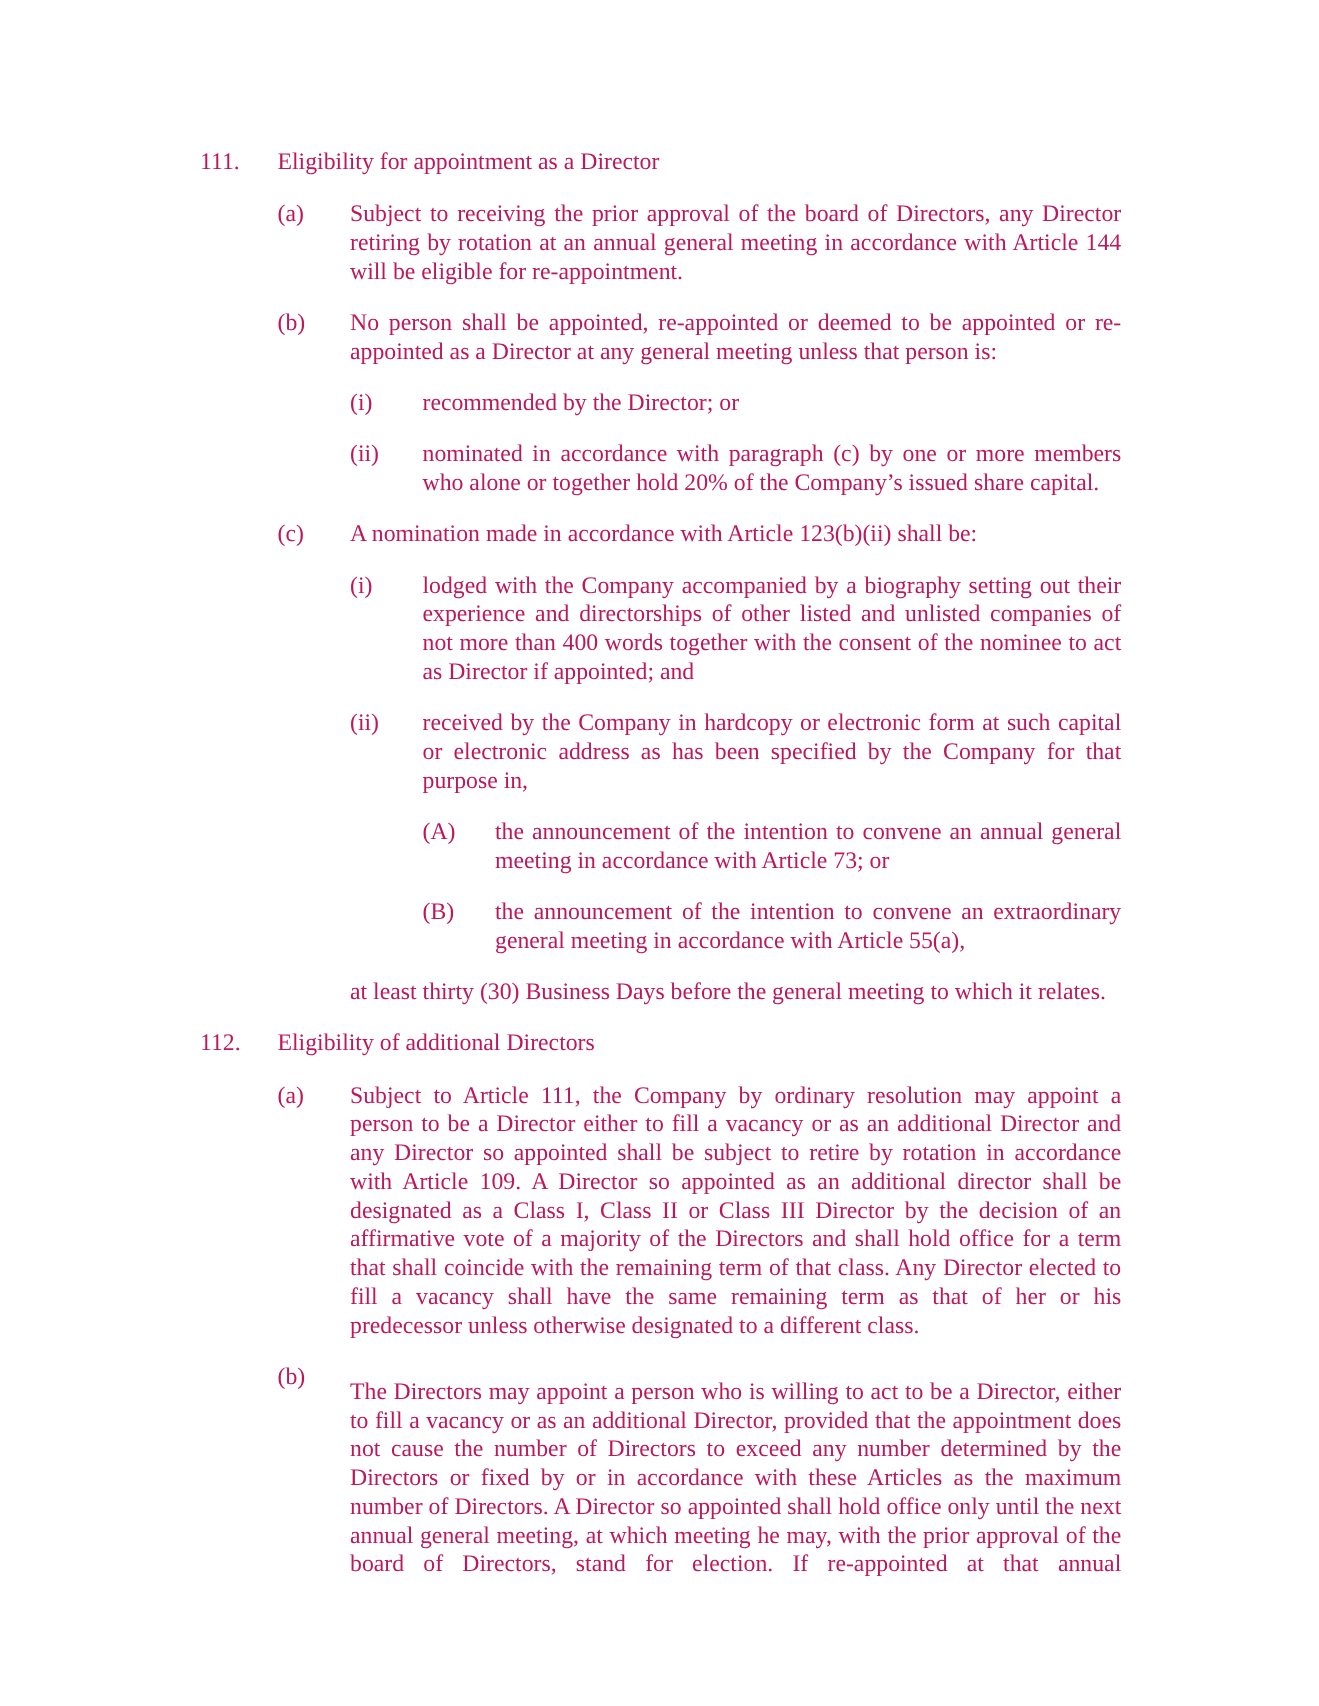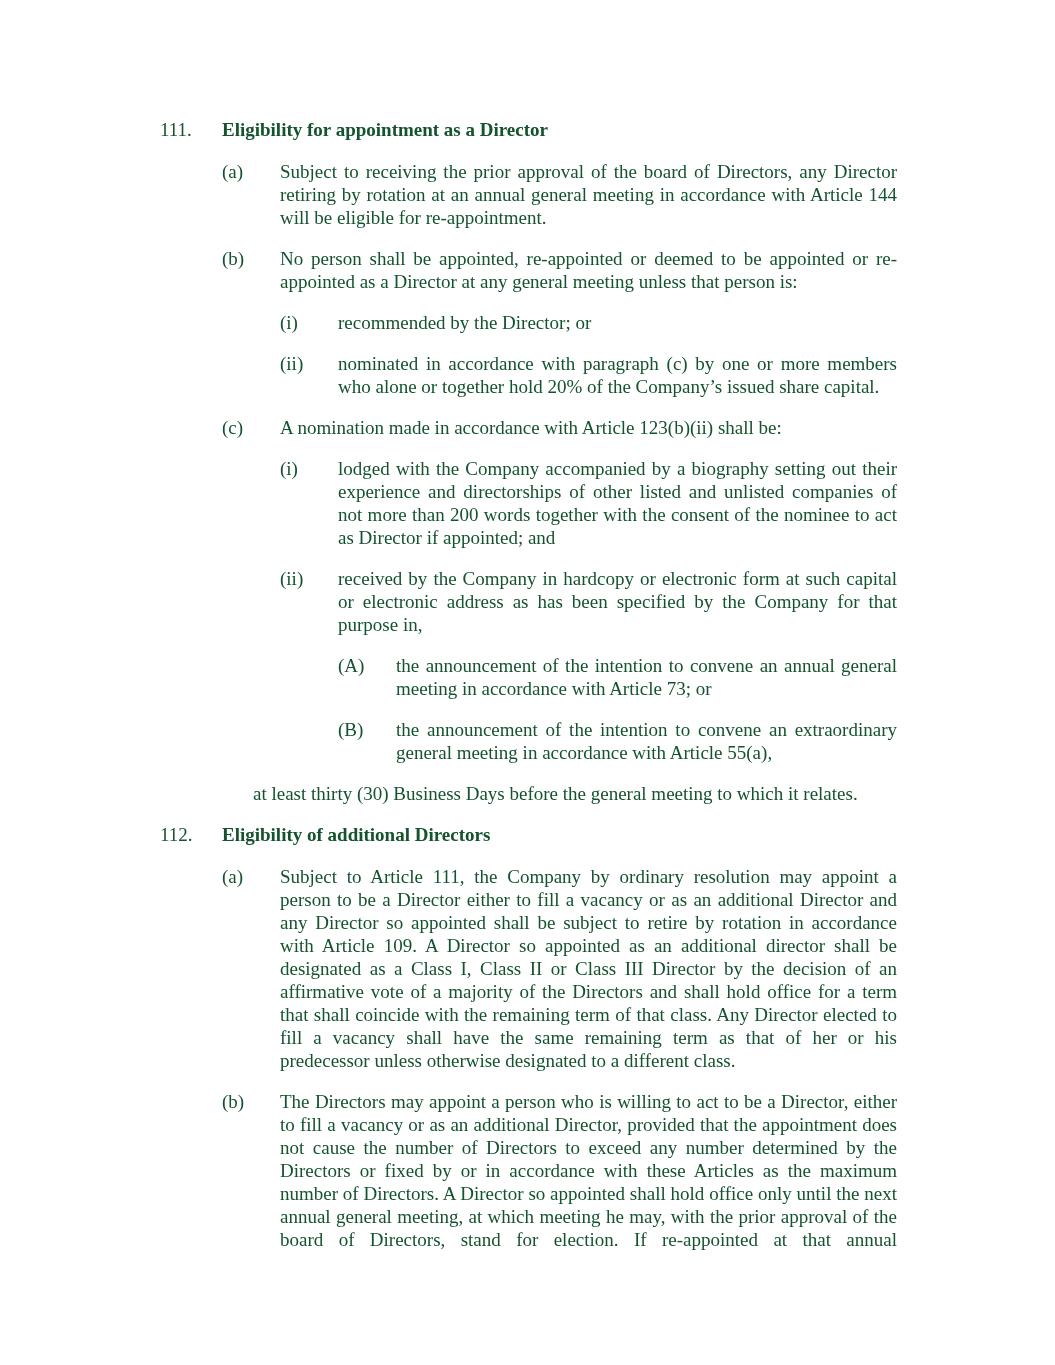--- a/index.html
+++ b/index.html
@@ -6,56 +6,57 @@
     margin: 0;
     padding: 0;
     background: #ffffff;
   }
   .page {
     position: relative;
     width: 1055px;
     height: 1365px;
     box-sizing: border-box;
     background: #ffffff;
-    color: #14532d;
+    color: #be185d;
     font-family: "Liberation Serif", serif;
     font-size: 19px;
     line-height: 23px;
     padding: 118px 158px 0 160px;
     overflow: hidden;
   }
   .article { margin: 0; }
   .heading-row {
     display: flex;
     margin-bottom: 19px;
   }
   .heading-num {
     flex: 0 0 62px;
     font-weight: normal;
   }
   .heading-text {
-    font-weight: bold;
+    font-weight: normal;
   }
   .clause {
     display: flex;
     margin-bottom: 18px;
   }
   .clause.l1 { margin-left: 62px; }
   .clause.l2 { margin-left: 120px; }
   .clause.l3 { margin-left: 178px; }
   .clause .marker { flex: 0 0 58px; }
   .clause .text {
     flex: 1 1 auto;
     text-align: justify;
   }
   .clause .text.justify-last {
     text-align-last: justify;
+    margin-top: 12px;
   }
   .closing-line {
-    margin-left: 93px;
+    margin-left: 120px;
     margin-bottom: 18px;
     text-align: justify;
   }
 </style>
 </head>
 <body>
 
 <div class="page">
 
   <div class="article">
@@ -84,21 +85,21 @@
       <div class="text">nominated in accordance with paragraph (c) by one or more members who alone or together hold 20% of the Company’s issued share capital.</div>
     </div>
 
     <div class="clause l1">
       <span class="marker">(c)</span>
       <div class="text">A nomination made in accordance with Article 123(b)(ii) shall be:</div>
     </div>
 
     <div class="clause l2">
       <span class="marker">(i)</span>
-      <div class="text">lodged with the Company accompanied by a biography setting out their experience and directorships of other listed and unlisted companies of not more than 200 words together with the consent of the nominee to act as Director if appointed; and</div>
+      <div class="text">lodged with the Company accompanied by a biography setting out their experience and directorships of other listed and unlisted companies of not more than 400 words together with the consent of the nominee to act as Director if appointed; and</div>
     </div>
 
     <div class="clause l2">
       <span class="marker">(ii)</span>
       <div class="text">received by the Company in hardcopy or electronic form at such capital or electronic address as has been specified by the Company for that purpose in,</div>
     </div>
 
     <div class="clause l3">
       <span class="marker">(A)</span>
       <div class="text">the announcement of the intention to convene an annual general meeting in accordance with Article 73; or</div>

